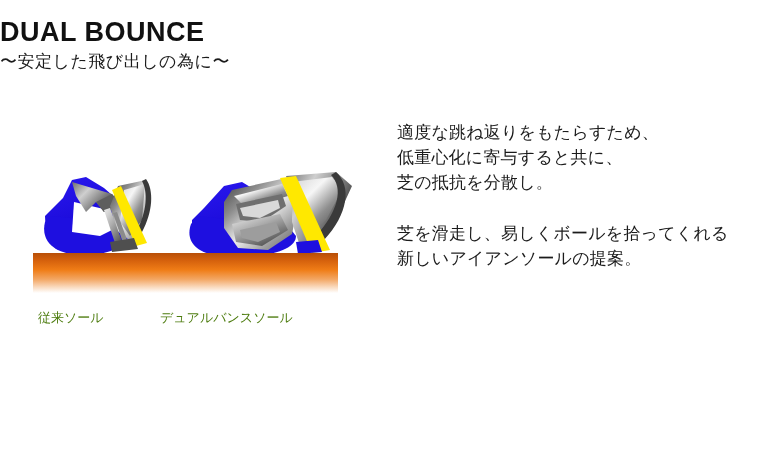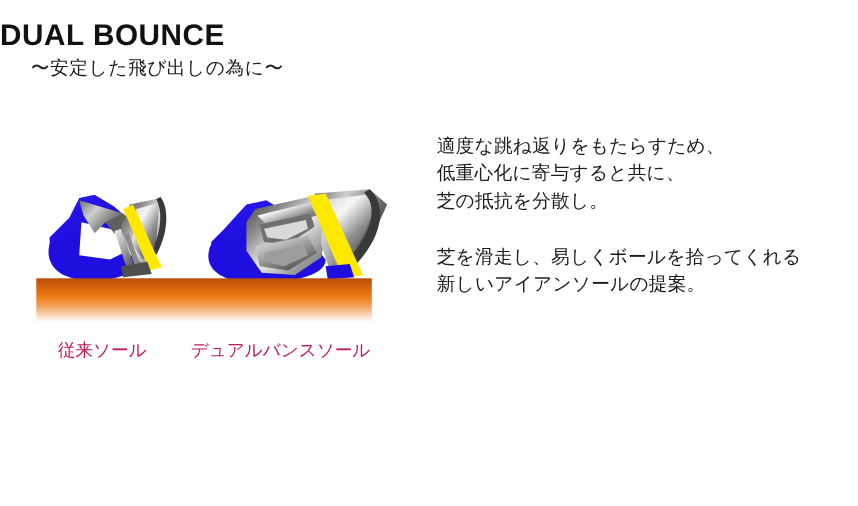--- a/index.html
+++ b/index.html
@@ -31,21 +31,20 @@
     line-height: 1.05;
     color: #111111;
   }
   #subtitle {
     margin-top: 7px;
     font-size: 17px;
     font-weight: normal;
     letter-spacing: 0.5px;
     line-height: 1.1;
     color: #1b1b1b;
-    padding-left: 28px;
   }
 
   
   #figure {
     position: absolute;
     left: 0;
     top: 150px;
     width: 390px;
     height: 200px;
   }
@@ -57,24 +56,24 @@
   #caption-row {
     position: absolute;
     left: 0;
     top: 160px;
     width: 390px;
     height: 24px;
   }
   .caption {
     position: absolute;
     top: 0;
-    font-size: 16px;
+    font-size: 13px;
     line-height: 1.2;
-    color: #be185d;
-    text-align: center;
+    color: #4d7c0f;
+    text-align: left;
     white-space: nowrap;
   }
   #caption-conventional { left: 38px;  width: 110px; }
   #caption-dualbounce   { left: 160px; width: 190px; }
 
   
   #copy {
     position: absolute;
     left: 397px;
     top: 120px;

